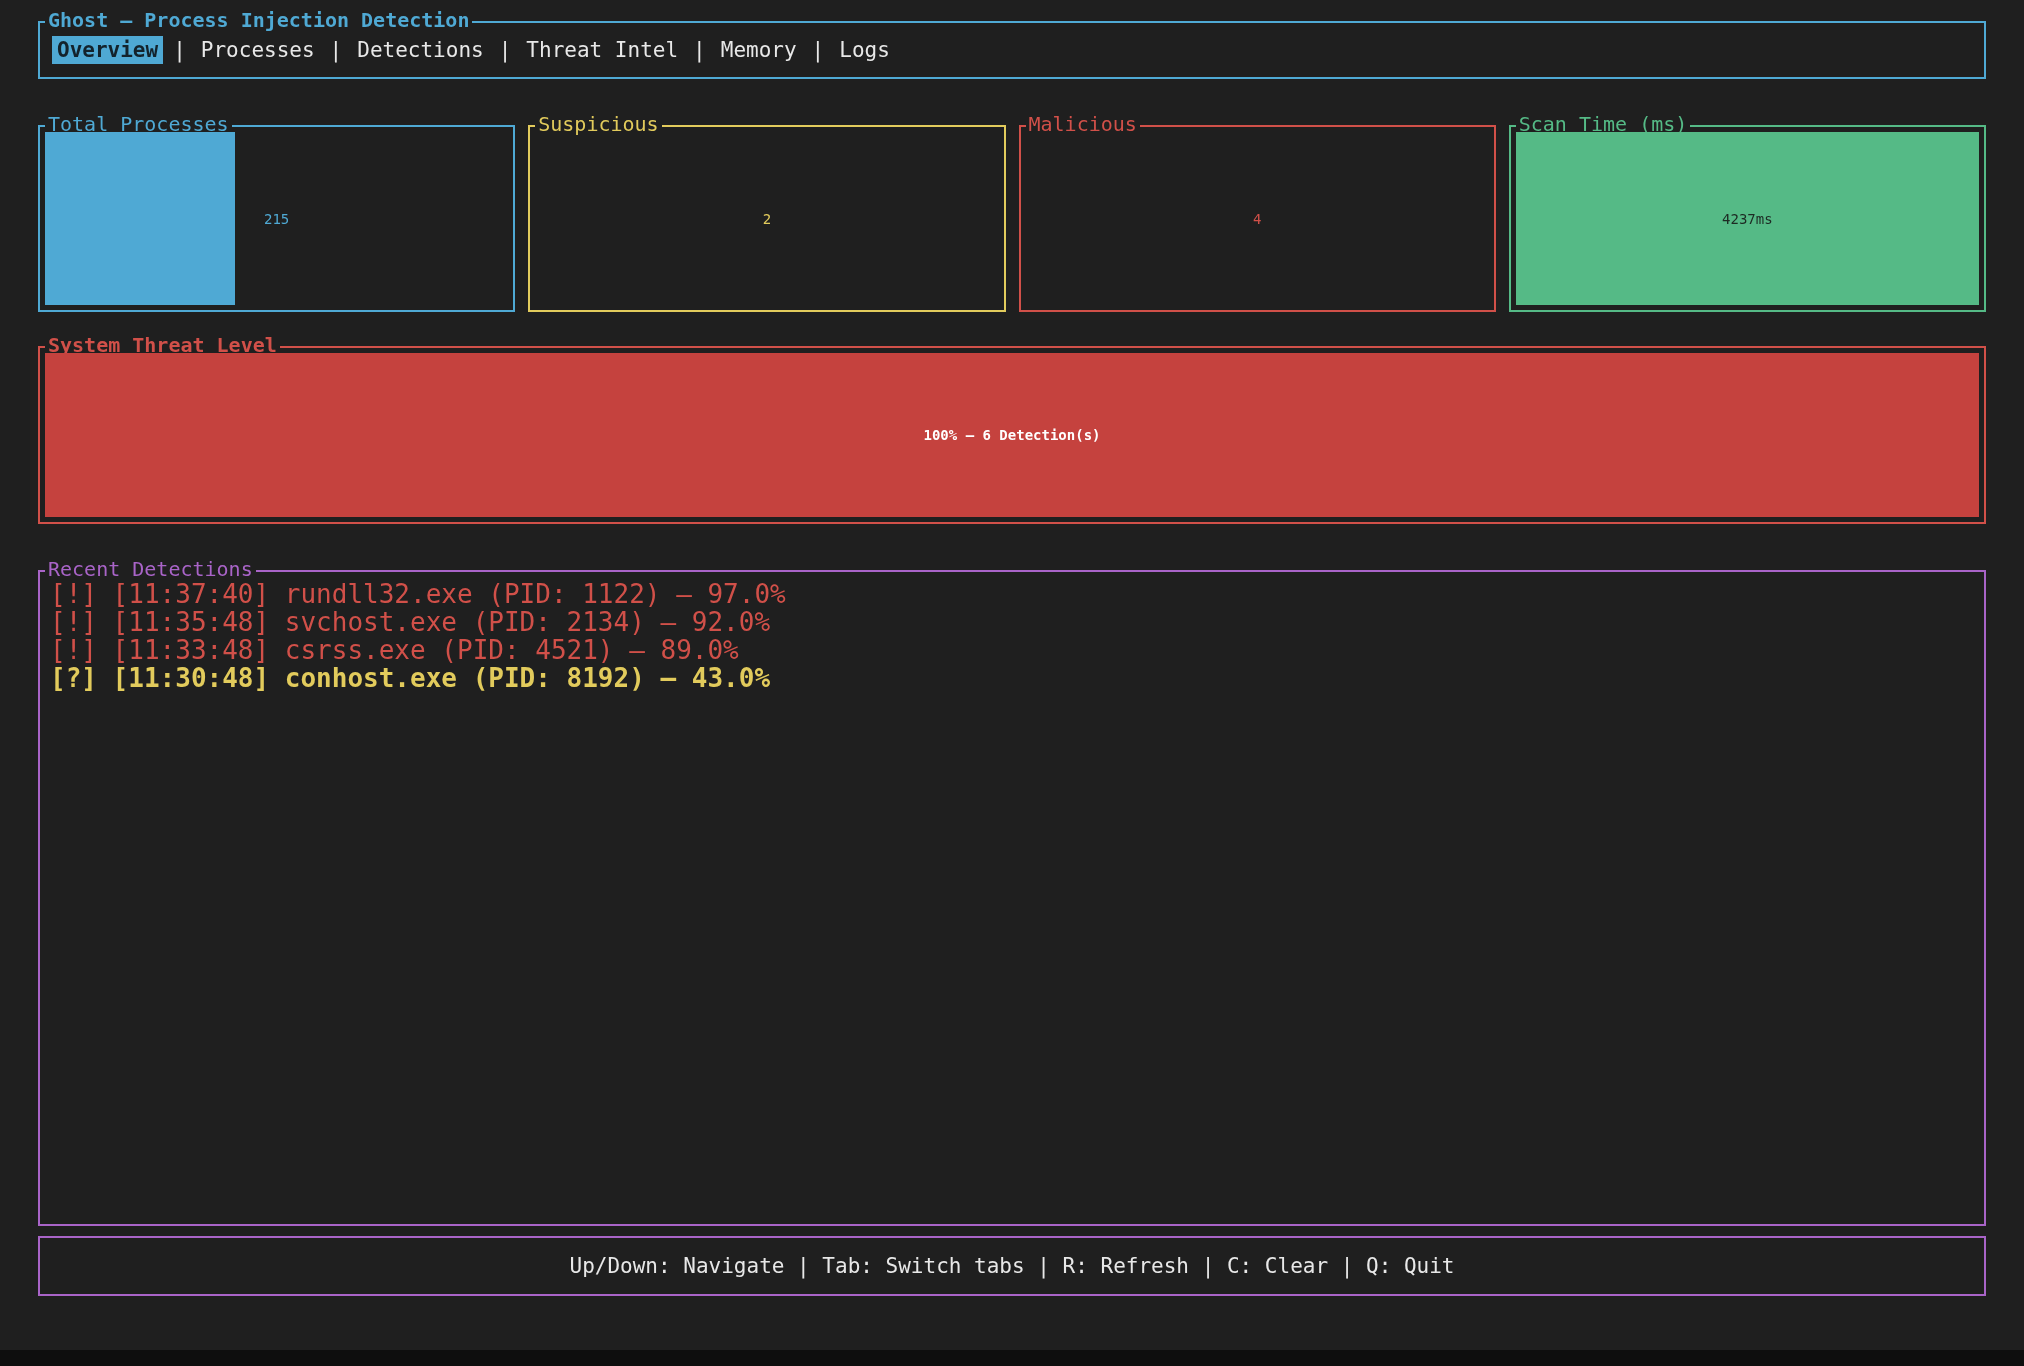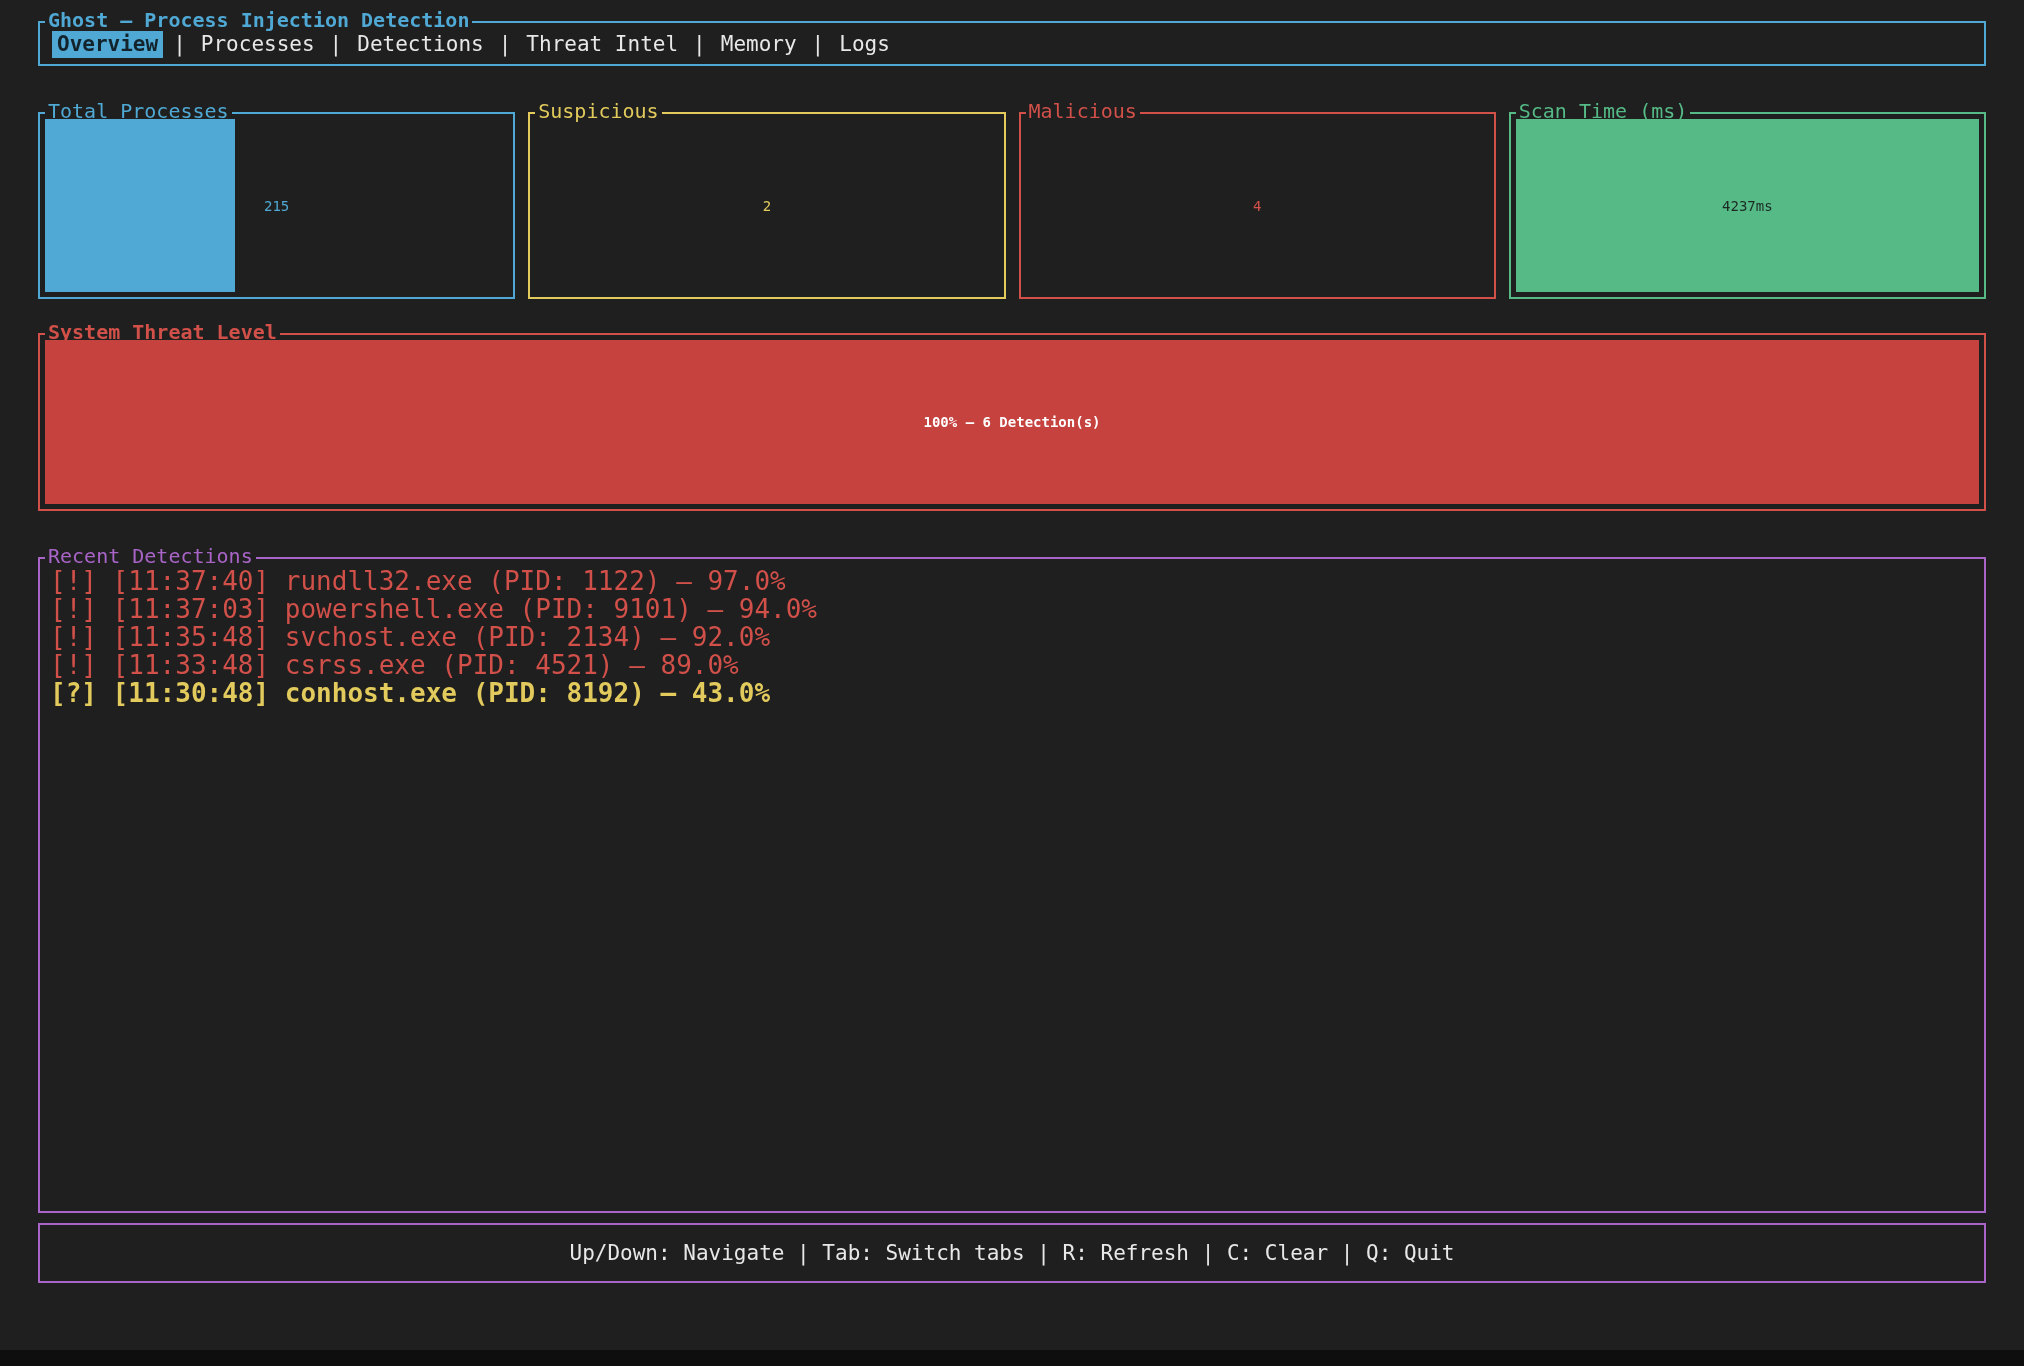--- a/index.html
+++ b/index.html
@@ -34,21 +34,21 @@
     color: var(--c, #888);
     white-space: nowrap;
   }
   .theme-cyan    { --c: var(--cyan, #4fa9d4); }
   .theme-yellow  { --c: var(--yellow, #e2cb5c); }
   .theme-red     { --c: var(--red, #d15049); }
   .theme-green   { --c: var(--green, #55ba86); }
   .theme-magenta { --c: var(--magenta, #a964c8); }
 
   
-  .tabs-box { height: 45px; }
+  .tabs-box { height: 58px; }
   .tabs-box .box-title { font-weight: bold; }
   .tabs-row {
     display: flex; align-items: center;
     height: 100%; padding: 0 12px;
     font-size: 21px; white-space: pre;
   }
   .tab { color: var(--foreground, #e8e8e8); padding: 2px 5px; cursor: default; }
   .tab.active {
     background: var(--cyan, #4fa9d4);
     color: #13232c; font-weight: bold;
@@ -155,21 +155,20 @@
     <div class="gauge">
       <div class="gauge-fill" style="width: 100%;"></div>
       <span class="gauge-label">100% — 6 Detection(s)</span>
     </div>
   </div>
 
   <div class="tui-box theme-magenta detections-box">
     <span class="box-title">Recent Detections</span>
     <div class="det-list">
       <div class="det-line" data-severity="high">[!] [11:37:40] rundll32.exe (PID: 1122) — 97.0%</div>
-      <div class="det-line" data-severity="high">[!] [11:37:03] powershell.exe (PID: 9101) — 94.0%</div>
       <div class="det-line" data-severity="high">[!] [11:35:48] svchost.exe (PID: 2134) — 92.0%</div>
       <div class="det-line" data-severity="high">[!] [11:33:48] csrss.exe (PID: 4521) — 89.0%</div>
       <div class="det-line" data-severity="medium">[?] [11:30:48] conhost.exe (PID: 8192) — 43.0%</div>
     </div>
   </div>
 
   <div class="tui-box theme-magenta help-box">
     <div class="help-text">Up/Down: Navigate | Tab: Switch tabs | R: Refresh | C: Clear | Q: Quit</div>
   </div>
 

